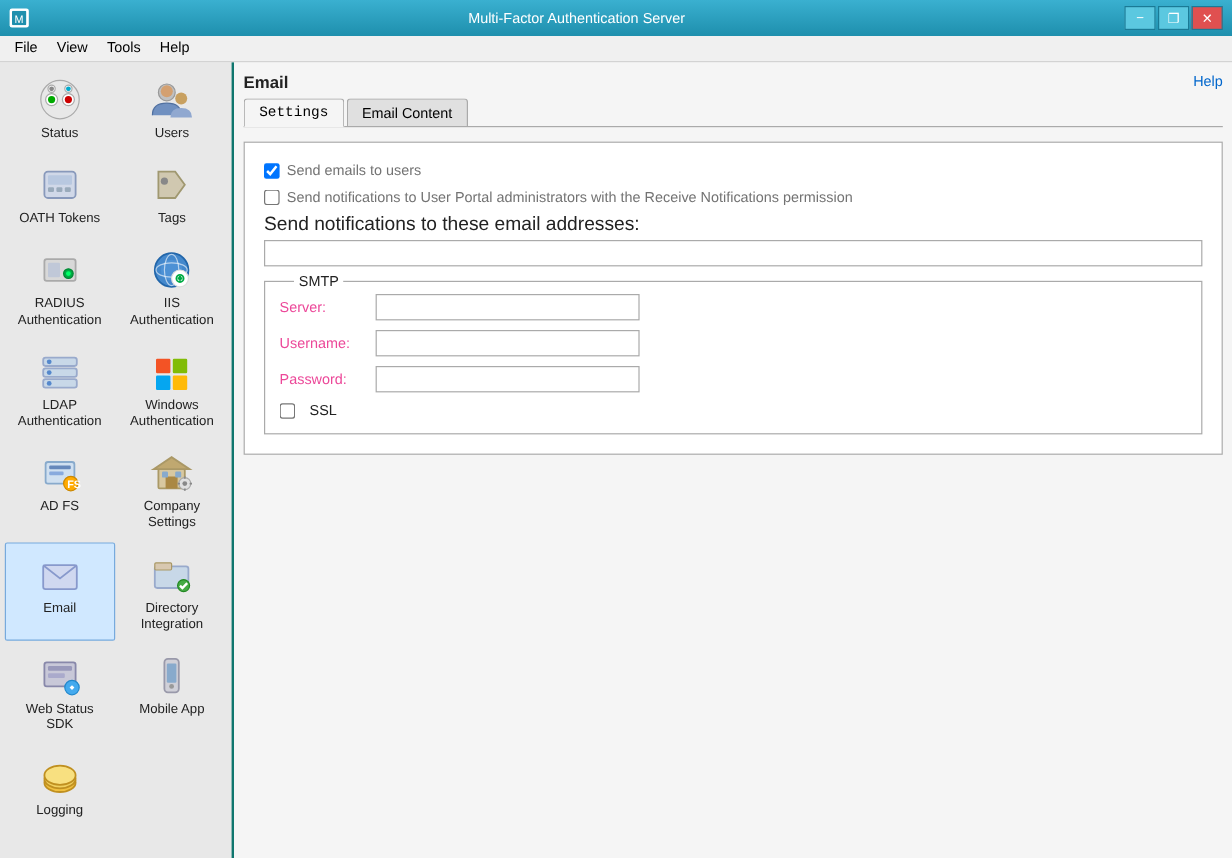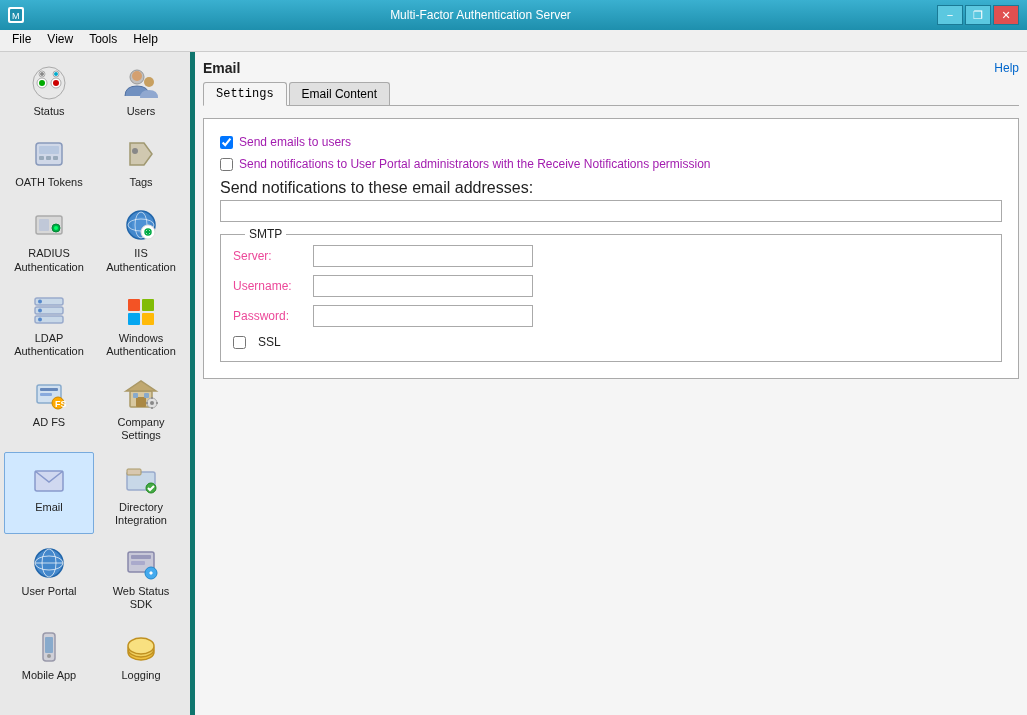--- a/index.html
+++ b/index.html
@@ -43,21 +43,21 @@
     .main-layout {
       display: flex;
       height: calc(715px - 30px - 22px);
       background: #f0f0f0;
     }
 
     
     .sidebar {
       width: 195px;
       background: #e8e8e8;
-      border-right: 5px solid #0f766e;
+      border-right: 2px solid #0f766e;
       overflow-y: auto;
       padding: 4px;
     }
     .sidebar-grid {
       display: grid;
       grid-template-columns: 1fr 1fr;
       gap: 2px;
     }
     .sidebar-item {
       display: flex;
@@ -108,21 +108,21 @@
       border-radius: 3px 3px 0 0;
     }
     .tab.active { background: #f5f5f5; border-bottom: 1px solid #f5f5f5; margin-bottom: -1px; font-family: Liberation Mono, monospace; }
 
     
     .settings-panel { background: white; border: 1px solid #aaa; padding: 16px; }
 
     
     .checkbox-row { display: flex; align-items: center; gap: 6px; margin-bottom: 8px; }
     .checkbox-row input[type=checkbox] { margin: 0; }
-    .checkbox-row label { font-size: 12px; color: #a21caf; }
+    .checkbox-row label { font-size: 12px; color: #737373; }
 
     
     .field-group { margin-bottom: 12px; }
     .field-label { font-size: 16px; margin-bottom: 3px; color: #222; }
     .field-input {
       width: 100%;
       height: 22px;
       border: 1px solid #aaa;
       padding: 2px 4px;
       font-size: 12px;
@@ -351,31 +351,20 @@
           <svg width="38" height="38" viewBox="0 0 38 38">
             <rect x="5" y="12" width="28" height="18" rx="2" fill="#c8d8e8" stroke="#99aacc" stroke-width="1.5"></rect>
             <rect x="5" y="9" width="14" height="6" rx="1" fill="#d8c8b0" stroke="#aa9966" stroke-width="1"></rect>
             <circle cx="29" cy="28" r="5" fill="#44aa44" stroke="#228822" stroke-width="1"></circle>
             <path d="M26 28 L28 30 L32 26" stroke="white" stroke-width="2" fill="none"></path>
           </svg>
         </div>
         <span class="sidebar-label">Directory Integration</span>
       </div>
 
-      <div class="sidebar-item">
-        <div class="sidebar-icon">
-          <svg width="38" height="38" viewBox="0 0 38 38">
-            <circle cx="19" cy="19" r="14" fill="#4488cc" stroke="#2266aa" stroke-width="1.5"></circle>
-            <ellipse cx="19" cy="19" rx="7" ry="14" fill="none" stroke="white" stroke-width="1" opacity="0.7"></ellipse>
-            <ellipse cx="19" cy="19" rx="14" ry="7" fill="none" stroke="white" stroke-width="1" opacity="0.7"></ellipse>
-            <line x1="5" y1="19" x2="33" y2="19" stroke="white" stroke-width="1" opacity="0.7"></line>
-          </svg>
-        </div>
-        <span class="sidebar-label">User Portal</span>
-      </div>
 
       <div class="sidebar-item">
         <div class="sidebar-icon">
           <svg width="38" height="38" viewBox="0 0 38 38">
             <rect x="6" y="8" width="26" height="20" rx="2" fill="#c8c8d8" stroke="#8888aa" stroke-width="1.5"></rect>
             <rect x="9" y="11" width="20" height="4" rx="1" fill="#9999bb"></rect>
             <rect x="9" y="17" width="14" height="4" rx="1" fill="#aaaacc"></rect>
             <circle cx="29" cy="29" r="6" fill="#44aaee" stroke="#2288cc" stroke-width="1"></circle>
             <path d="M27 29 L29 27 L31 29 L29 31 Z" fill="white"></path>
           </svg>

